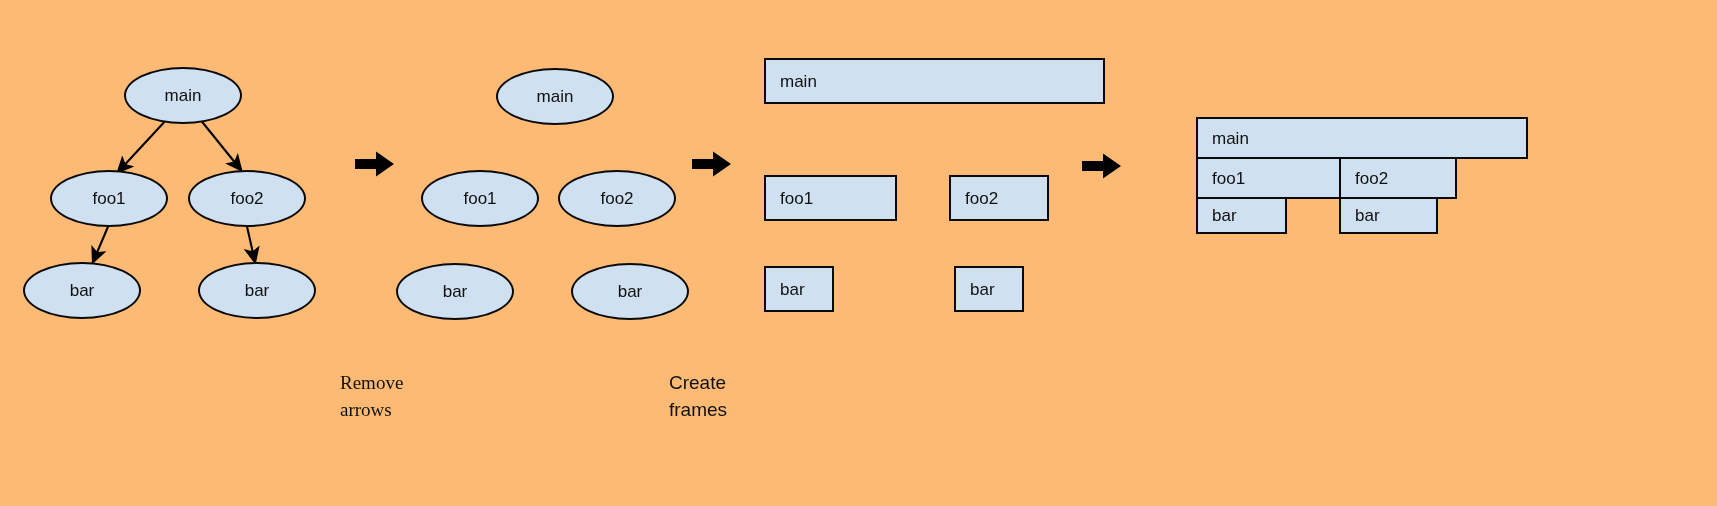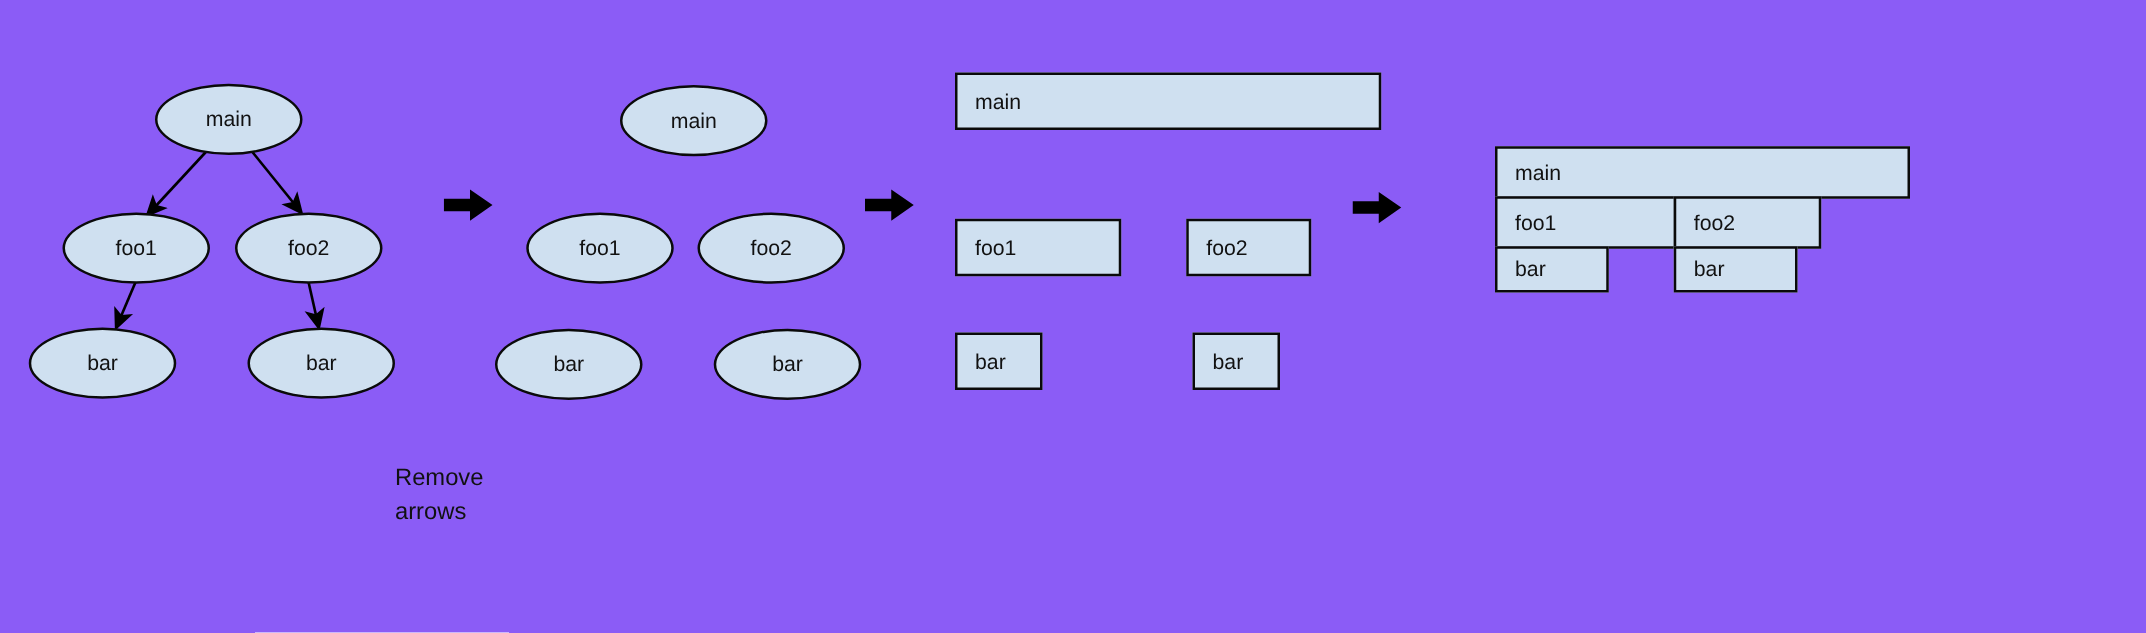--- a/index.html
+++ b/index.html
@@ -8,21 +8,21 @@
     background: #ffffff;
   }
   body {
     font-family: "Liberation Sans", sans-serif;
     color: #000000;
   }
   #canvas {
     position: relative;
     width: 1717px;
     height: 506px;
-    background: #8b5cf6;
+    background: #fdba74;
     overflow: hidden;
   }
   .node-ellipse {
     position: absolute;
     background: #cfe0f0;
     border: 2px solid #0a0a0a;
     border-radius: 50%;
     display: flex;
     align-items: center;
     justify-content: center;
@@ -96,21 +96,21 @@
   </div>
   <div class="node-ellipse" style="left:198px; top:262px; width:118px; height:57px;">
     <span>bar</span>
   </div>
 
   <div class="step-arrow" style="left:355px; top:150px; width:40px; height:28px;">
     <svg width="40" height="28" viewBox="0 0 40 28" xmlns="http://www.w3.org/2000/svg">
       <path d="M0,9 L21,9 L21,1.5 L39,14 L21,26.5 L21,19 L0,19 Z" fill="#000000"></path>
     </svg>
   </div>
-  <div class="caption" style="left:316px; top:370px; width:160px;">Remove
+  <div class="caption" style="left:340px; top:370px; width:160px;font-family:Liberation Serif, serif;">Remove
 arrows</div>
 
   <div class="node-ellipse" style="left:496px; top:68px; width:118px; height:57px;">
     <span>main</span>
   </div>
   <div class="node-ellipse" style="left:421px; top:170px; width:118px; height:57px;">
     <span>foo1</span>
   </div>
   <div class="node-ellipse" style="left:558px; top:170px; width:118px; height:57px;">
     <span>foo2</span>
@@ -120,20 +120,22 @@
   </div>
   <div class="node-ellipse" style="left:571px; top:263px; width:118px; height:57px;">
     <span>bar</span>
   </div>
 
   <div class="step-arrow" style="left:692px; top:150px; width:40px; height:28px;">
     <svg width="40" height="28" viewBox="0 0 40 28" xmlns="http://www.w3.org/2000/svg">
       <path d="M0,9 L21,9 L21,1.5 L39,14 L21,26.5 L21,19 L0,19 Z" fill="#000000"></path>
     </svg>
   </div>
+  <div class="caption" style="left:669px; top:370px; width:160px;">Create
+frames</div>
 
   <div class="node-rect" style="left:764px; top:58px; width:341px; height:46px;">
     <span>main</span>
   </div>
   <div class="node-rect" style="left:764px; top:175px; width:133px; height:46px;">
     <span>foo1</span>
   </div>
   <div class="node-rect" style="left:949px; top:175px; width:100px; height:46px;">
     <span>foo2</span>
   </div>

